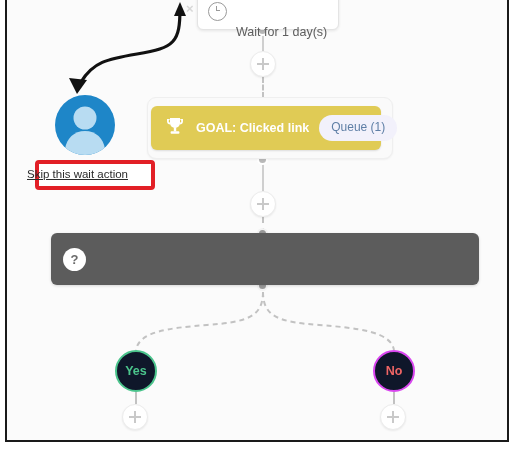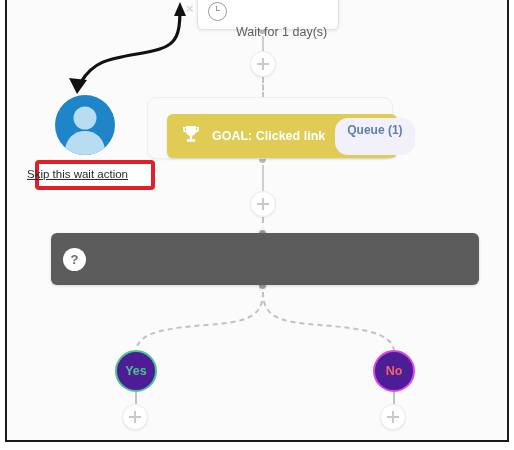--- a/index.html
+++ b/index.html
@@ -196,48 +196,47 @@
     width: 246px;
     height: 62px;
     background: #fafafa;
     border: 1px solid #efefef;
     border-radius: 9px;
     box-sizing: border-box;
     box-shadow: 0 1px 2px rgba(0,0,0,.05);
   }
   .goal-node {
     position: absolute;
-    left: 160px;
+    left: 144px;
     top: 106px;
     width: 230px;
     height: 44px;
     background: #e0cb55;
     border-radius: 6px;
     box-sizing: border-box;
     display: flex;
     align-items: center;
     padding-left: 14px;
     box-shadow: 0 1px 2px rgba(0,0,0,.12);
-    margin-top: 8px;
   }
   .trophy-icon { flex: 0 0 auto; }
   .goal-label {
     margin-left: 11px;
     font-size: 12.5px;
     font-weight: bold;
     color: #ffffff;
     white-space: nowrap;
   }
   .queue-pill {
     margin-left: 10px;
     background: #f2f1fb;
     color: #5f7fa6;
     font-size: 12px;
-    font-weight: bold;
-    padding: 5px 12px 18px;
+    font-weight: normal;
+    padding: 5px 12px 7px;
     border-radius: 13px;
     white-space: nowrap;
   }
 
   
   .cond-node {
     position: absolute;
     left: 44px;
     top: 233px;
     width: 428px;
@@ -268,21 +267,21 @@
     font-weight: bold;
     color: #ffffff;
     line-height: 1.42;
   }
 
   
   .branch {
     position: absolute;
     width: 42px; height: 42px;
     border-radius: 50%;
-    background: #4c1d95;
+    background: #0f172a;
     box-sizing: border-box;
     display: flex;
     align-items: center;
     justify-content: center;
     font-size: 12.5px;
     font-weight: bold;
   }
   .branch.yes { left: 108px; top: 350px; border: 2px solid #4bc48c; color: #4bc48c; }
   .branch.no  { left: 366px; top: 350px; border: 2px solid #d946ef; color: #ef6565; }
 

